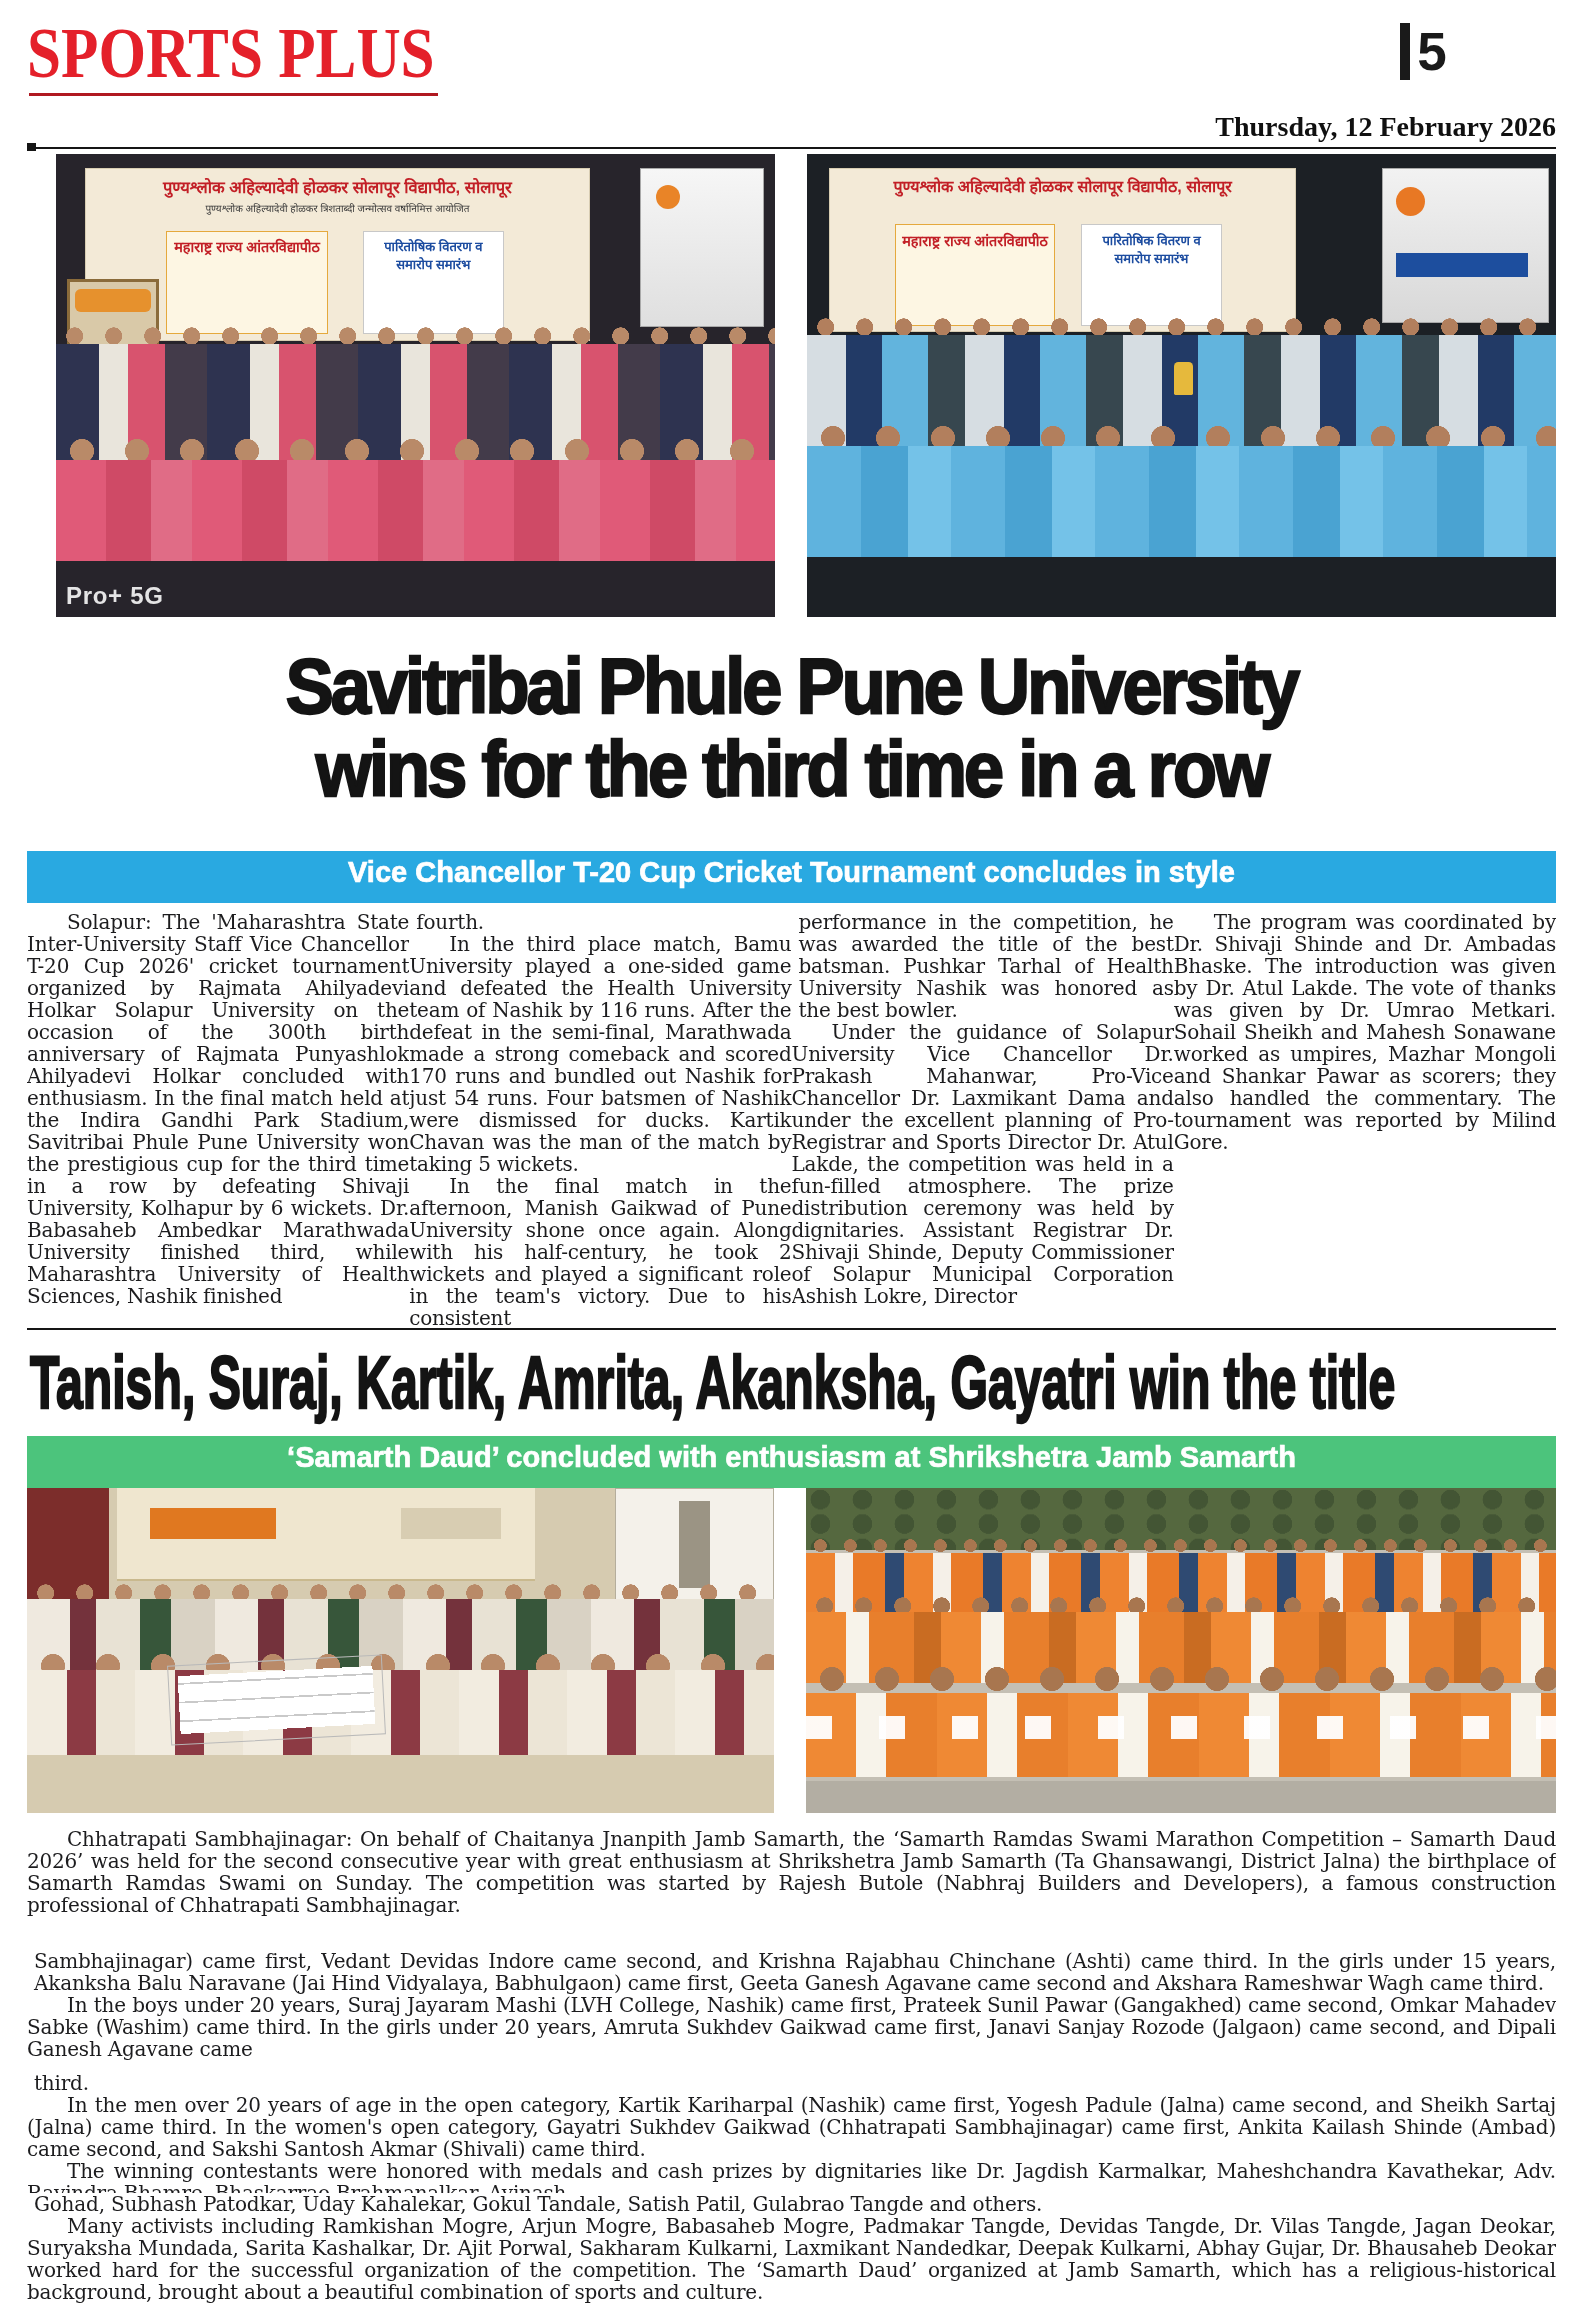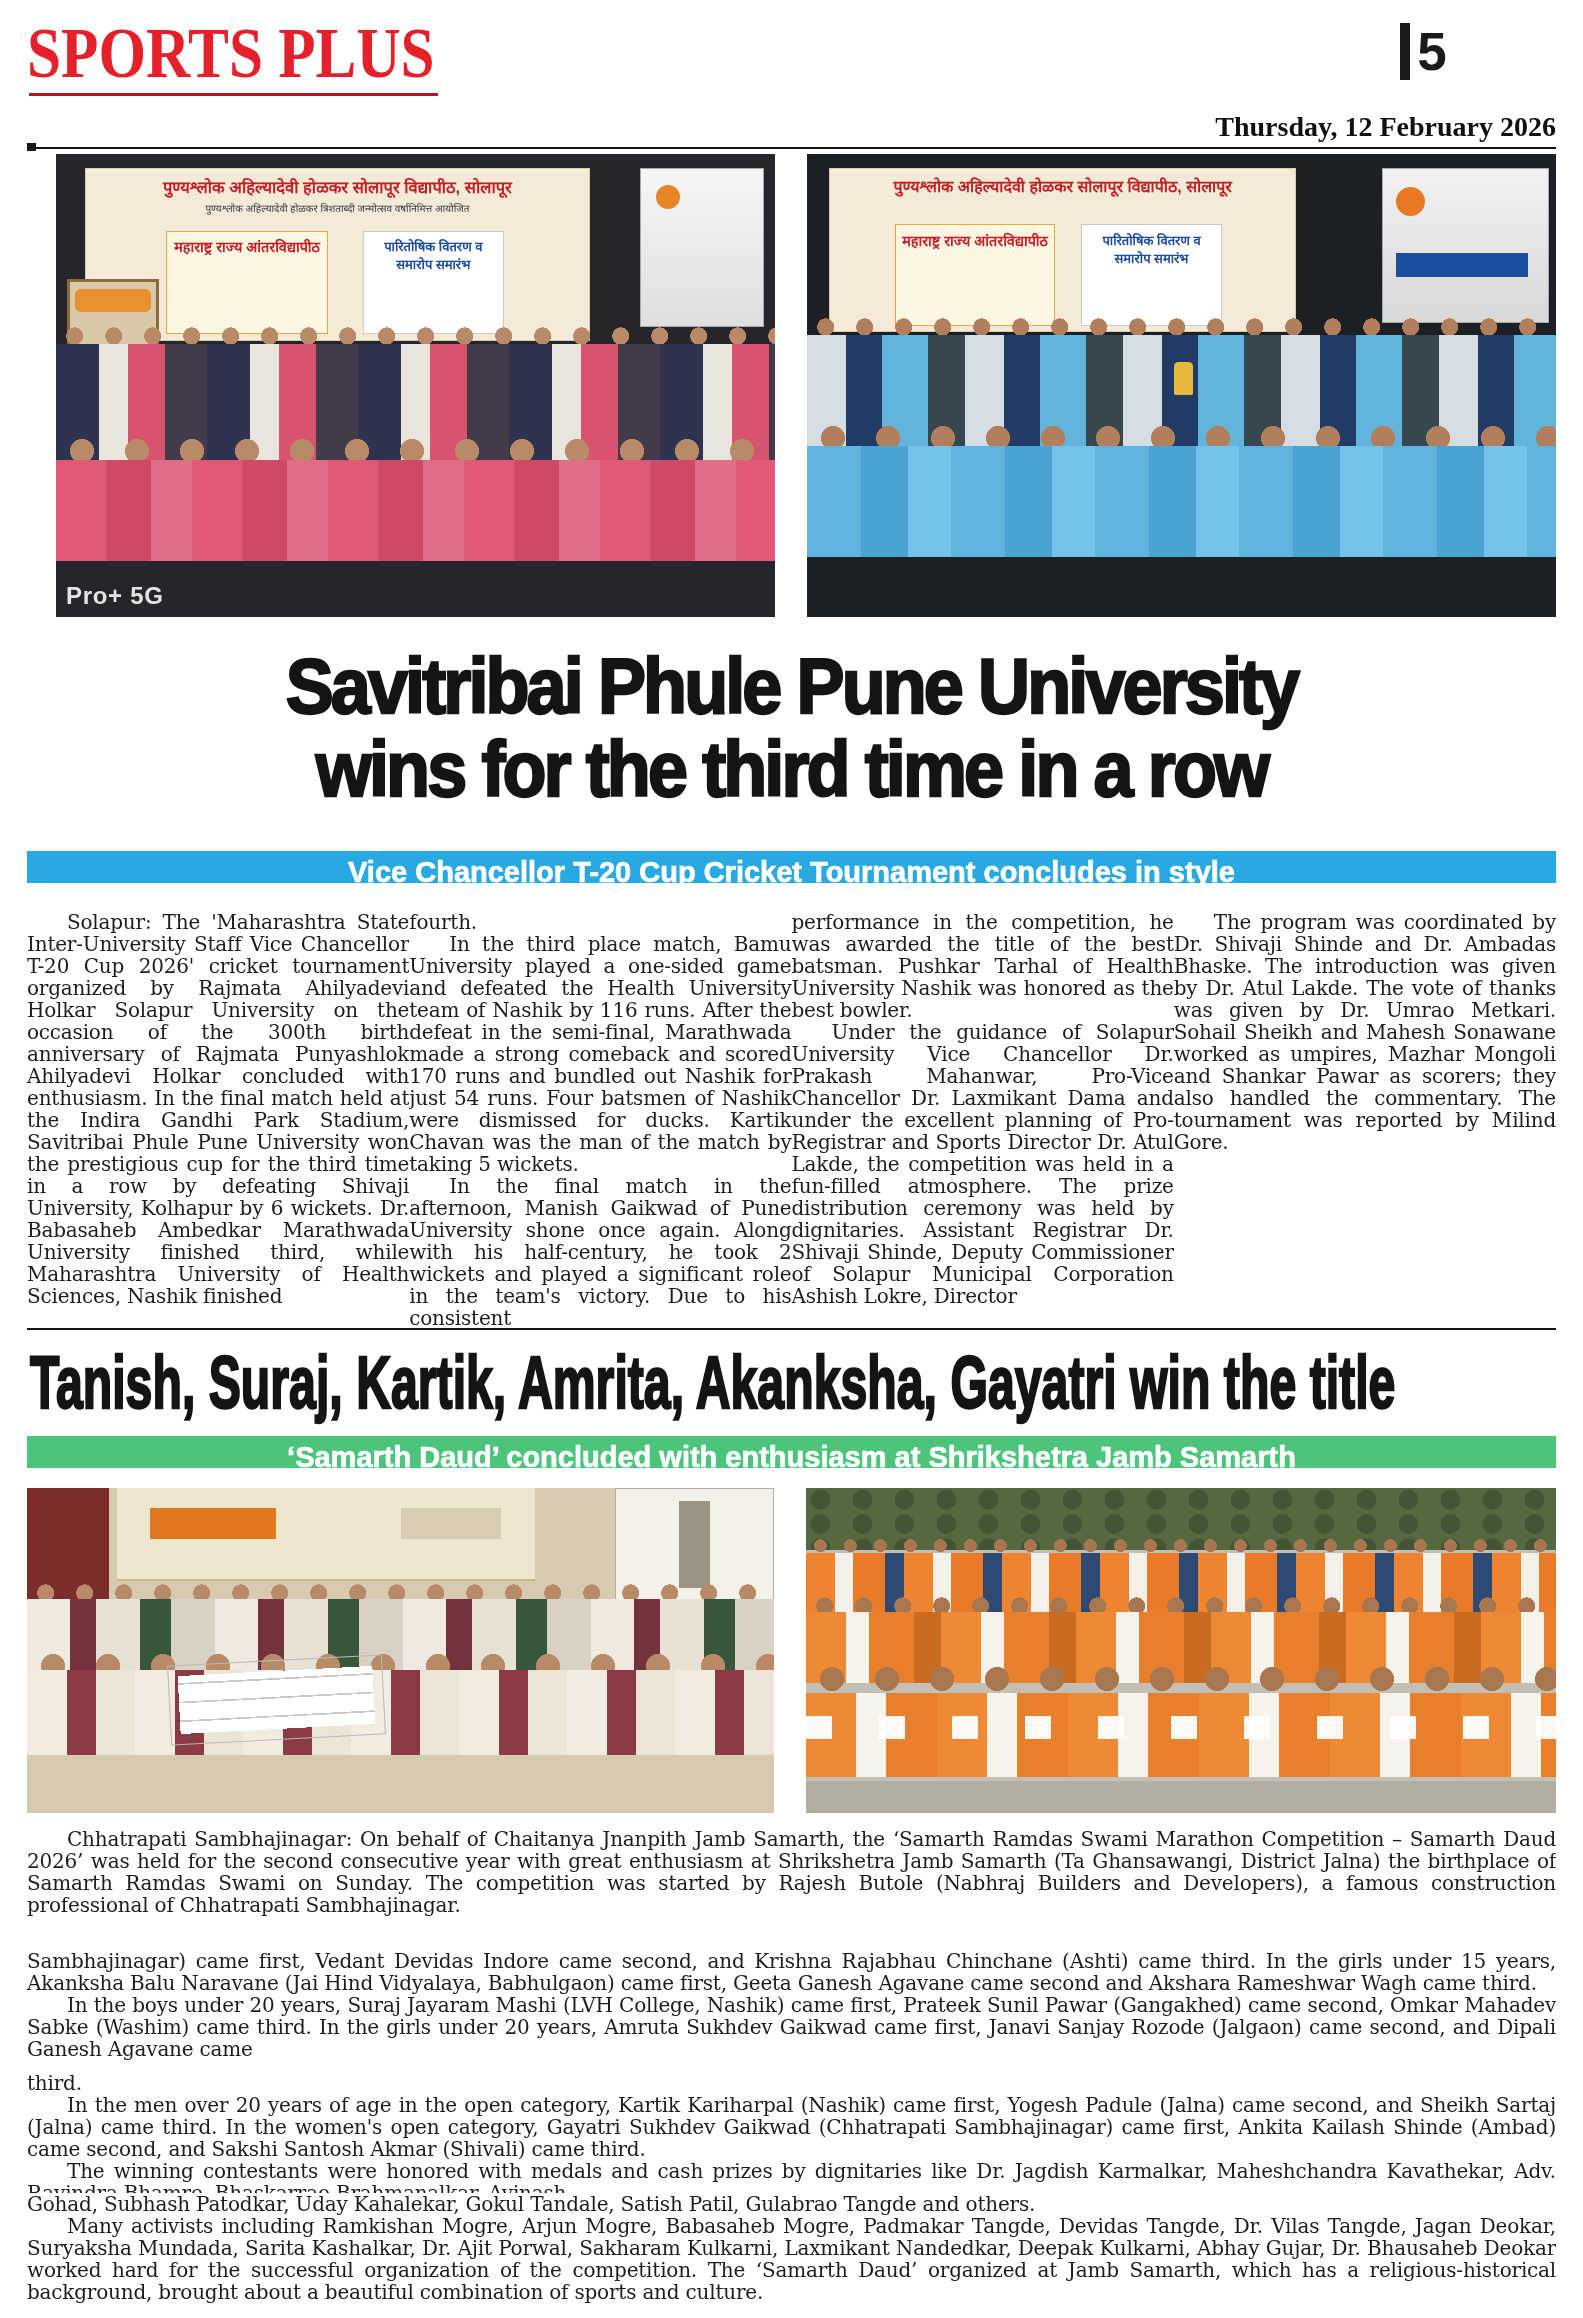--- a/index.html
+++ b/index.html
@@ -106,37 +106,37 @@
   #photoD .r3{top:63%;height:26%;
     background:repeating-linear-gradient(90deg,#ef8934 0 50px,#f7f3ea 50px 80px,#e87f2c 80px 131px);}
   #photoD .bibs{top:70%;height:23px;left:0;right:0;
     background-image:repeating-linear-gradient(90deg,rgba(255,255,255,.95) 0 26px,transparent 26px 73px);}
   #photoD .road{bottom:0;height:10%;left:0;right:0;background:#b3aea3;}
 
   
   .headline1{position:absolute;left:27px;top:645px;width:1529px;text-align:center;color:#141414;
     font-weight:bold;font-size:72px;line-height:77px;letter-spacing:-2.9px;-webkit-text-stroke:2.2px #141414;
     transform:scaleY(1.08);transform-origin:top center;}
-  .strip{position:absolute;left:27px;width:1529px;height:32px;color:#ffffff;font-weight:bold;
+  .strip{position:absolute;left:27px;width:1529px;height:52px;color:#ffffff;font-weight:bold;
     font-size:29px;line-height:42px;text-align:center;-webkit-text-stroke:0.7px #ffffff;}
   .strip.blue{top:851px;background:#29a9e1;}
   .strip.green{top:1436px;background:#4cc47c;}
   .mid-rule{position:absolute;left:27px;right:27px;top:1328px;height:2.2px;background:#151515;}
   .headline2{position:absolute;left:30px;top:1343px;color:#141414;font-weight:bold;font-size:67px;
     line-height:72px;white-space:nowrap;-webkit-text-stroke:2.2px #141414;
     transform:scale(0.72,1.1);transform-origin:0 0;}
 
   
   .cols{position:absolute;left:27px;width:1529px;display:flex;}
   #cols1{top:911px;height:416px;}
   #cols2{top:1828px;height:487px;flex-direction:column;}
   .col{flex:1;overflow:hidden;}
   .col p{margin:0;font-family:"DejaVu Serif",serif;font-size:20px;line-height:22px;
     text-align:justify;text-indent:40px;color:#1c1c1e;letter-spacing:-0.2px;}
-  .col p.cont{text-indent:0;}
+  .col p.cont{text-indent:0;margin-left:7px;}
 </style>
 </head>
 <body>
 
 <div class="page abs" style="inset:0;">
 
   <div class="masthead">SPORTS PLUS</div>
   <div class="masthead-rule"></div>
   <div class="pageno">
     <span class="bar"></span>

